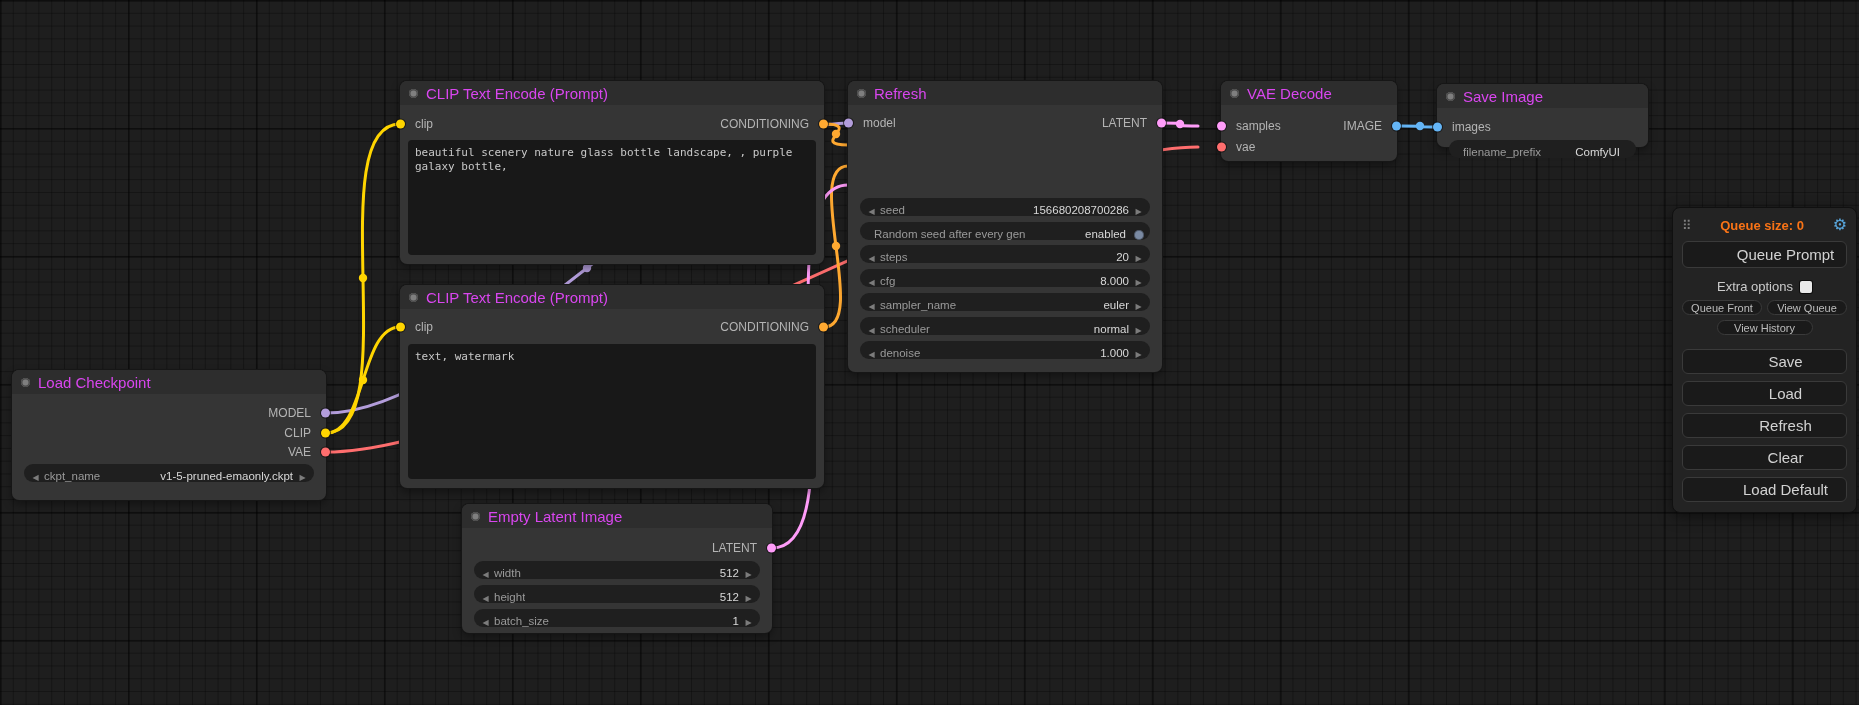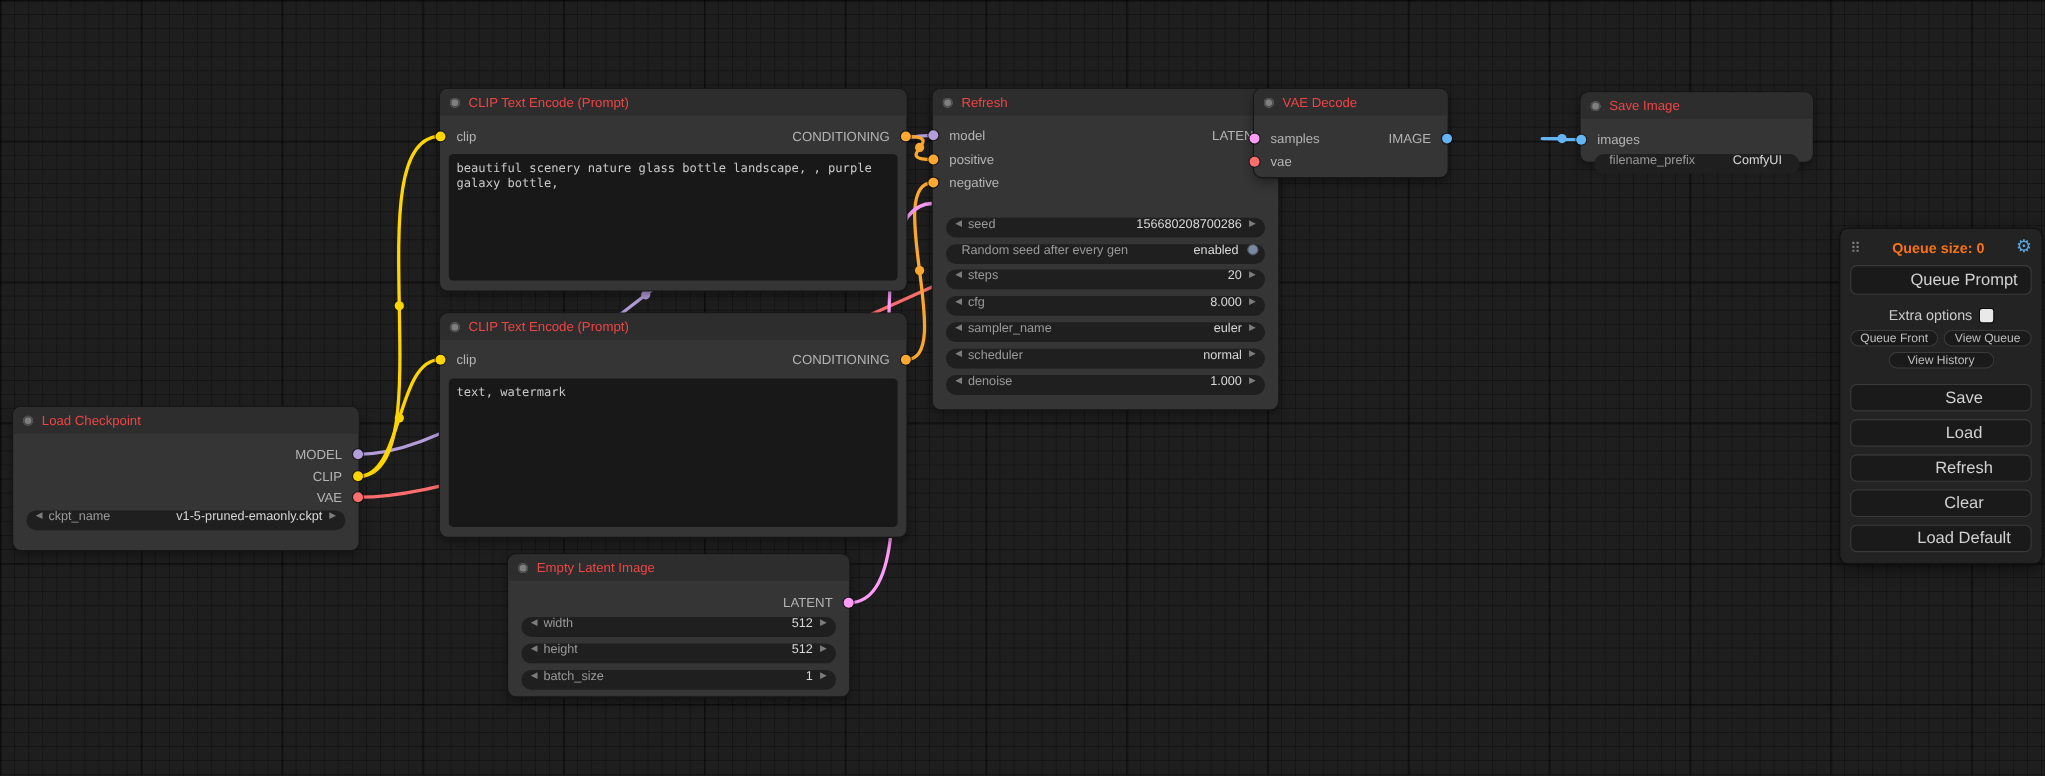--- a/index.html
+++ b/index.html
@@ -23,33 +23,33 @@
   
   .node{
     position:absolute;z-index:2;background:#353535;border-radius:7px;
     box-shadow:0 0 0 1px #161616, 0 4px 10px rgba(0,0,0,.4);
   }
   .ntitle{
     position:absolute;left:0;right:0;top:0;height:24px;background:#2d2d2d;
     border-radius:7px 7px 0 0;display:flex;align-items:center;
   }
   .ndot{width:9px;height:9px;border-radius:50%;background:#7f7f7f;margin:0 8px 0 9px;flex:0 0 auto;box-shadow:inset 0 0 0 1.5px #4c4c4c;}
-  .nlabel{font-size:12px;color:#ef4444;white-space:nowrap;}
+  .nlabel{font-size:15px;color:#d946ef;white-space:nowrap;}
   .slot{position:absolute;left:0;right:0;height:20px;line-height:20px;font-size:12px;color:#b4b4b4;}
   .slot.in{padding-left:15px;text-align:left;}
   .slot.out{padding-right:15px;text-align:right;}
   .port{
     position:absolute;top:50%;width:9px;height:9px;border-radius:50%;
     transform:translateY(-50%);box-shadow:0 0 0 1px rgba(10,10,10,.65);
   }
   .slot.in .port{left:-4px;}
   .slot.out .port{right:-4px;}
   .widget{
     position:absolute;left:12px;right:12px;height:18px;background:#1f1f1f;border-radius:9px;
-    display:flex;align-items:flex-start;font-size:11.5px;box-sizing:border-box;padding:0 5px;
+    display:flex;align-items:flex-end;font-size:11.5px;box-sizing:border-box;padding:0 5px;
     color:#9a9a9a;
   }
   .widget .arr{color:#7c7c7c;font-size:8px;width:13px;text-align:center;flex:0 0 auto;cursor:pointer;}
   .widget .lbl{color:#9a9a9a;margin-left:2px;white-space:nowrap;overflow:hidden;}
   .widget .lbl.pad{margin-left:9px;}
   .widget .val{margin-left:auto;color:#d8d8d8;margin-right:3px;white-space:nowrap;}
   .widget .knob{width:10px;height:10px;border-radius:50%;margin:0 1px 0 5px;flex:0 0 auto;box-shadow:inset 0 0 0 1px rgba(0,0,0,.35);}
   .prompt-text{
     position:absolute;left:8px;right:8px;background:#181818;border:none;border-radius:4px;
     color:#c9c9c9;font-family:"DejaVu Sans Mono", monospace;font-size:11px;line-height:14px;
@@ -196,28 +196,20 @@
 
   <div class="node" style="left:848px;top:81px;width:314px;height:291px;">
     <div class="ntitle">
       <span class="ndot"></span>
       <span class="nlabel">Refresh</span>
     </div>
     <div class="slot in" style="top:32px;">
       <span class="port" style="background-color: rgb(179, 157, 219);"></span>
       <span>model</span>
     </div>
-    <div class="slot in" style="top:54px;">
-      <span class="port" style="background-color: rgb(255, 169, 49);"></span>
-      <span>positive</span>
-    </div>
-    <div class="slot in" style="top:75px;">
-      <span class="port" style="background-color: rgb(255, 169, 49);"></span>
-      <span>negative</span>
-    </div>
     <div class="slot out" style="top:32px;">
       <span>LATENT</span>
       <span class="port" style="background-color: rgb(255, 156, 249);"></span>
     </div>
     <div class="widget" style="top:117px;">
       <span class="arr">◀</span>
       <span class="lbl">seed</span>
       <span class="val">156680208700286</span>
       <span class="arr">▶</span>
     </div>
@@ -251,21 +243,21 @@
       <span class="arr">▶</span>
     </div>
     <div class="widget" style="top:260px;">
       <span class="arr">◀</span>
       <span class="lbl">denoise</span>
       <span class="val">1.000</span>
       <span class="arr">▶</span>
     </div>
   </div>
 
-  <div class="node" style="left:1140px;top:81px;width:176px;height:80px;">
+  <div class="node" style="left:1221px;top:81px;width:176px;height:80px;">
     <div class="ntitle">
       <span class="ndot"></span>
       <span class="nlabel">VAE Decode</span>
     </div>
     <div class="slot in" style="top:35px;">
       <span class="port" style="background-color: rgb(255, 156, 249);"></span>
       <span>samples</span>
     </div>
     <div class="slot in" style="top:56px;">
       <span class="port" style="background-color: rgb(255, 110, 110);"></span>

